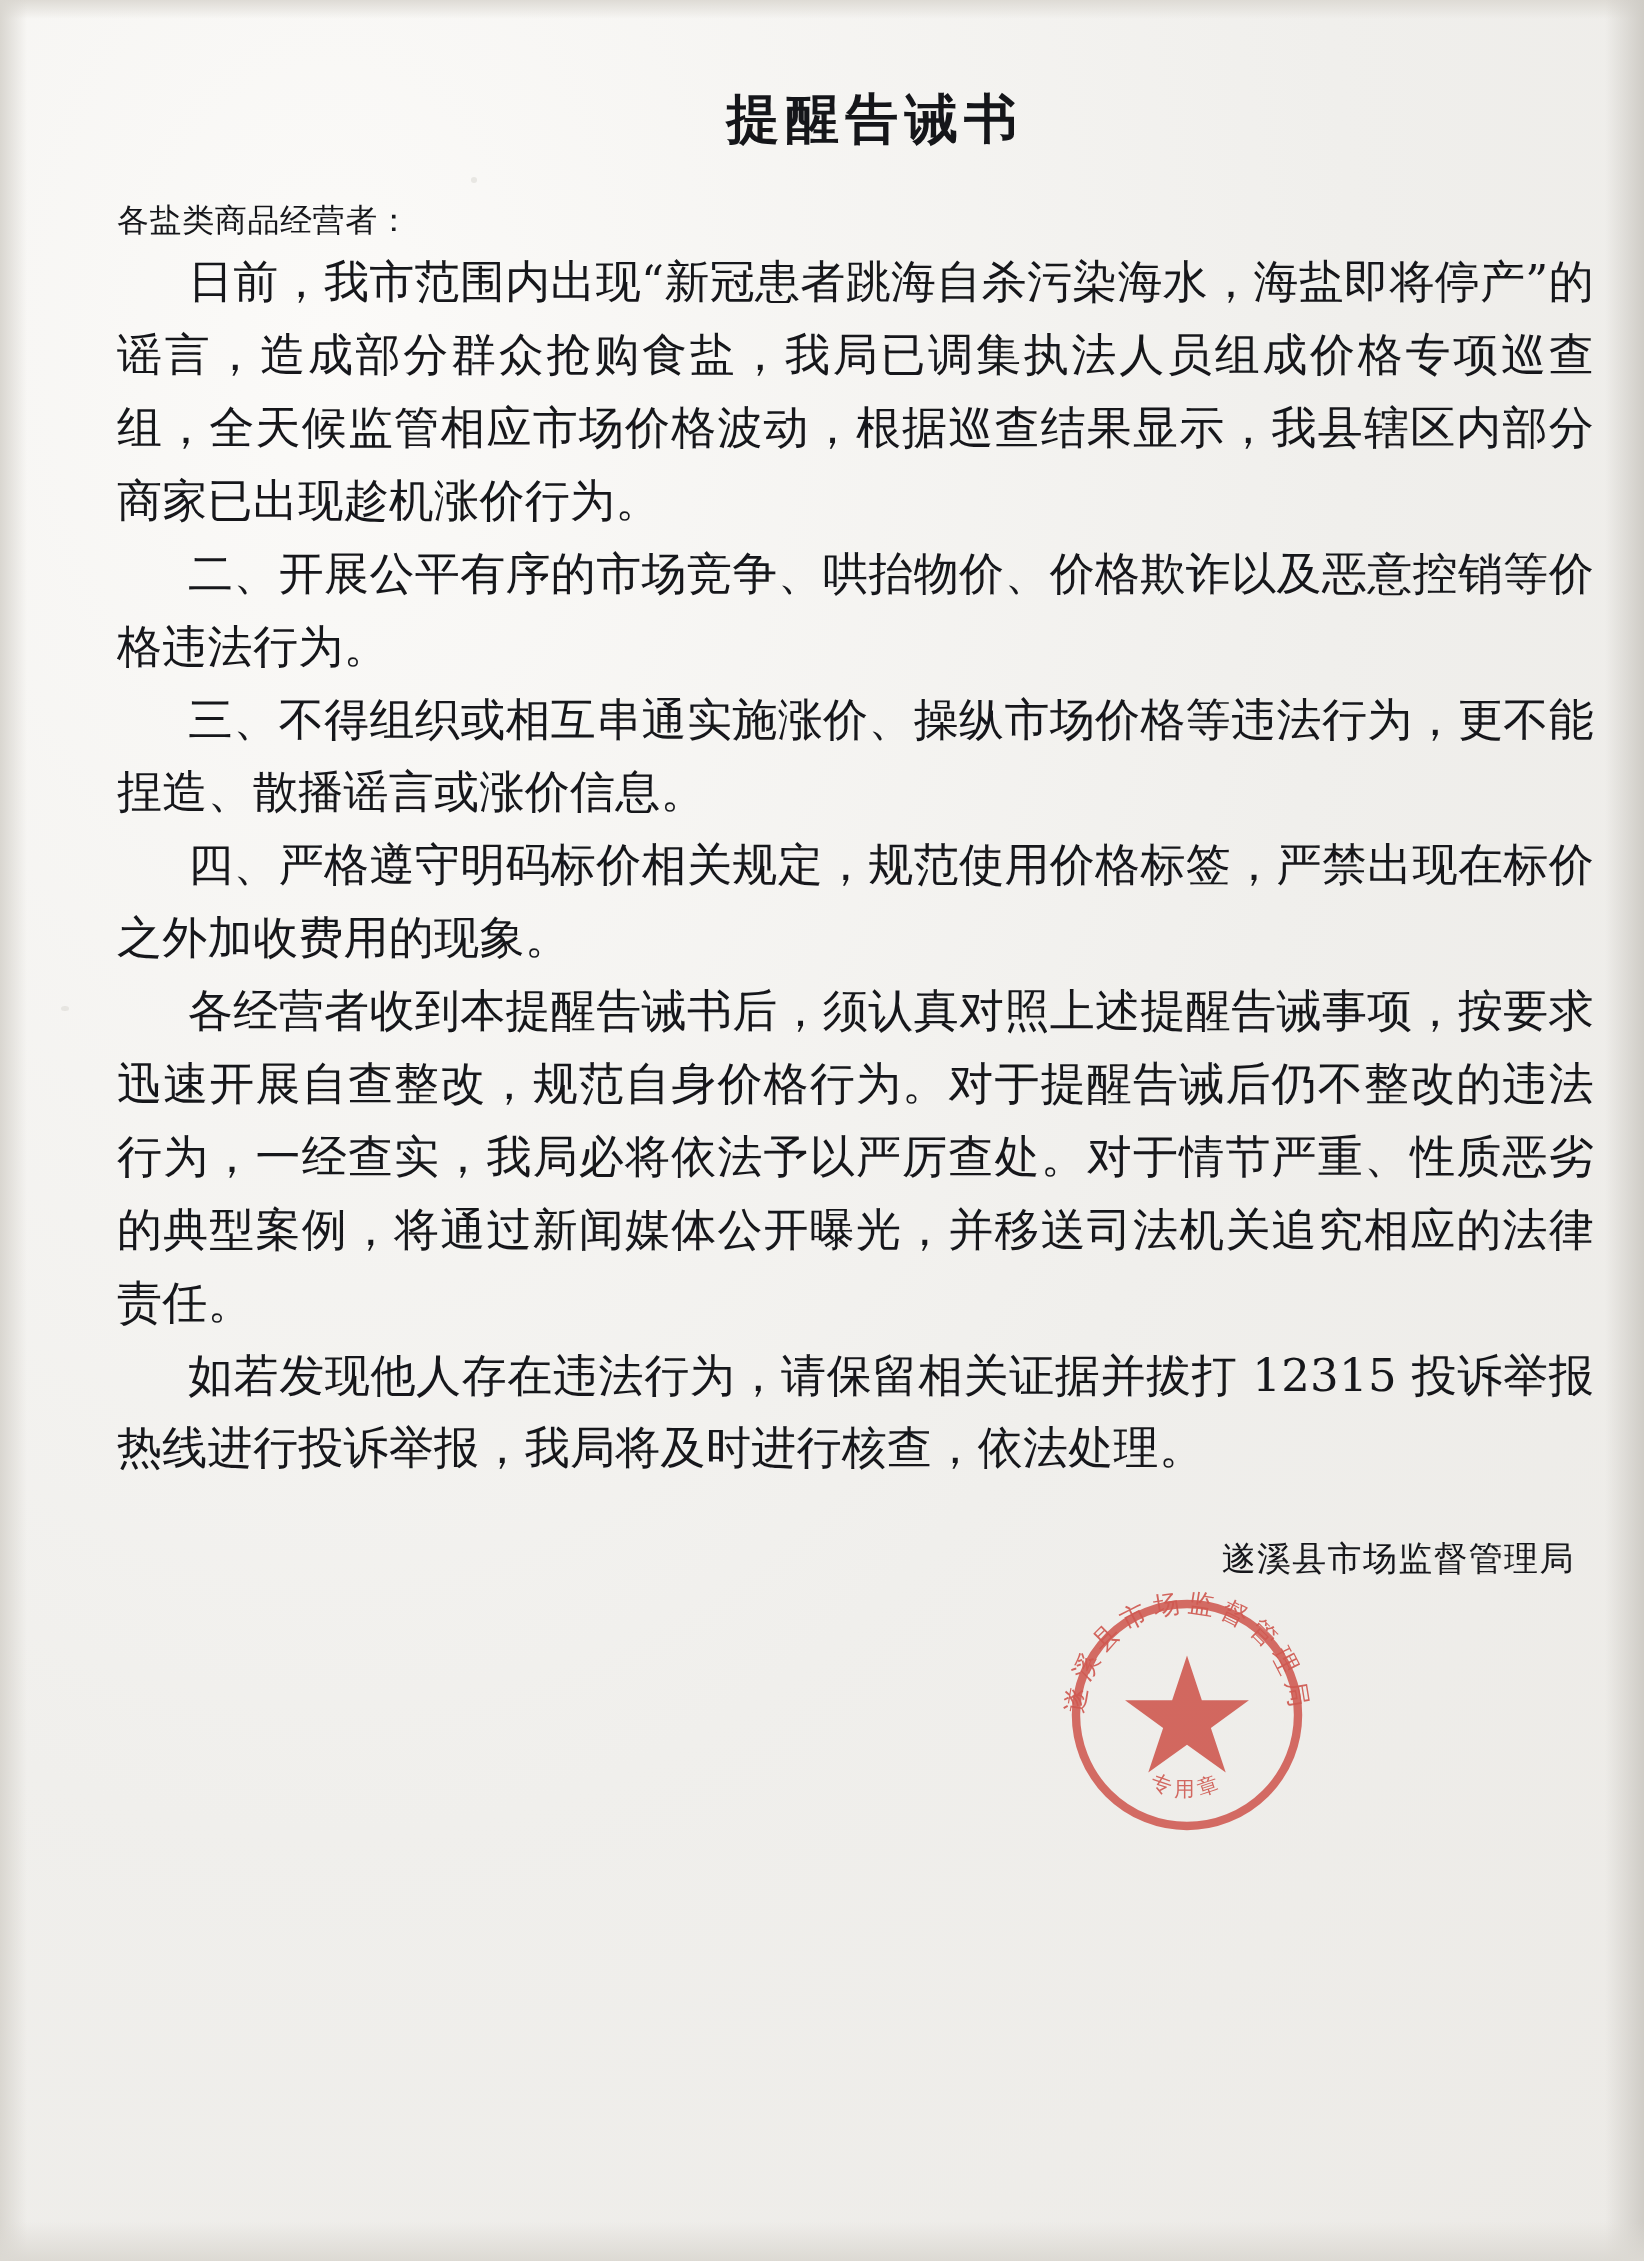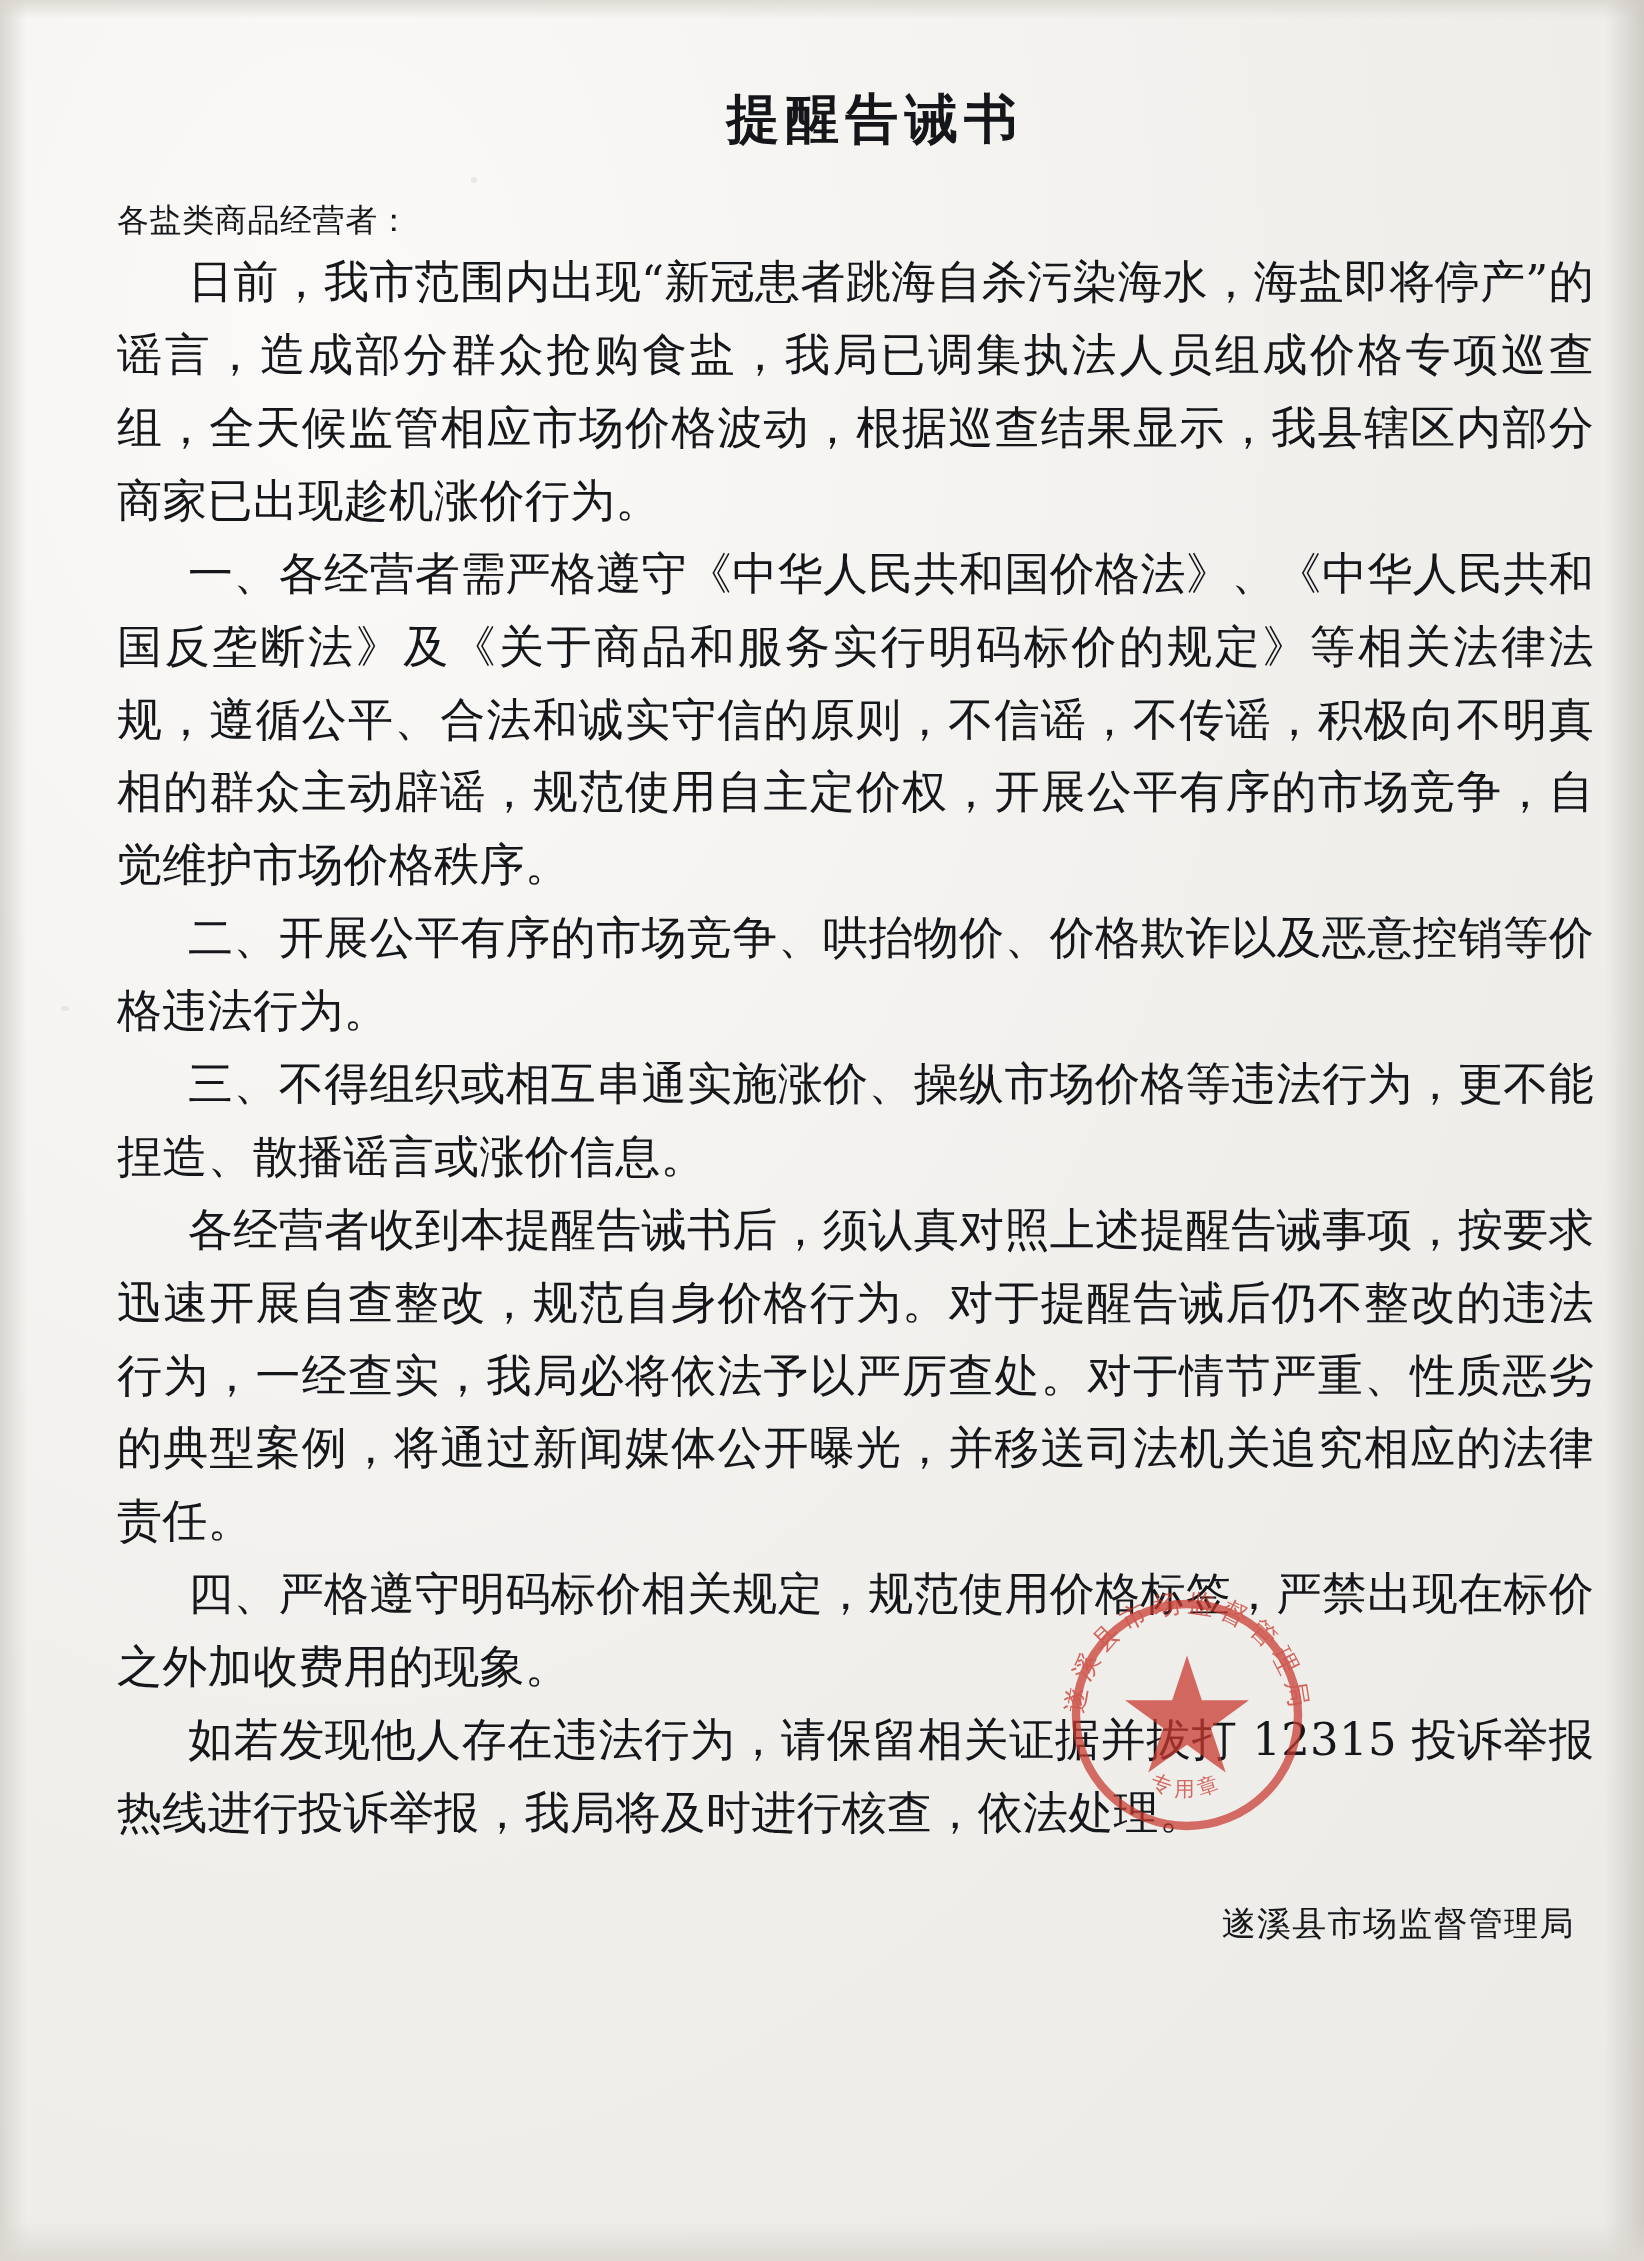--- a/index.html
+++ b/index.html
@@ -130,25 +130,24 @@
   <div class="faint-speck" style="left:61px; top:1006px; width:7.7px; height:5.2px;"></div>
   <div class="faint-speck" style="left:1547px; top:1238px; width:5.8px; height:5.8px;"></div>
 
   <div class="content">
 
     <h1 class="doc-title">提醒告诫书</h1>
 
     <div class="salutation">各盐类商品经营者：</div>
 
     <p class="body-par">日前，我市范围内出现“新冠患者跳海自杀污染海水，海盐即将停产”的谣言，造成部分群众抢购食盐，我局已调集执法人员组成价格专项巡查组，全天候监管相应市场价格波动，根据巡查结果显示，我县辖区内部分商家已出现趁机涨价行为。</p>
-    <p class="body-par">一、各经营者需严格遵守《中华人民共和国价格法》、《中华人民共和国反垄断法》及《关于商品和服务实行明码标价的规定》等相关法律法规，遵循公平、合法和诚实守信的原则，不信谣，不传谣，积极向不明真相的群众主动辟谣，规范使用自主定价权，开展公平有序的市场竞争，自觉维护市场价格秩序。</p>
     <p class="body-par">二、开展公平有序的市场竞争、哄抬物价、价格欺诈以及恶意控销等价格违法行为。</p>
     <p class="body-par">三、不得组织或相互串通实施涨价、操纵市场价格等违法行为，更不能捏造、散播谣言或涨价信息。</p>
+    <p class="body-par">四、严格遵守明码标价相关规定，规范使用价格标签，严禁出现在标价之外加收费用的现象。</p>
     <p class="body-par">各经营者收到本提醒告诫书后，须认真对照上述提醒告诫事项，按要求迅速开展自查整改，规范自身价格行为。对于提醒告诫后仍不整改的违法行为，一经查实，我局必将依法予以严厉查处。对于情节严重、性质恶劣的典型案例，将通过新闻媒体公开曝光，并移送司法机关追究相应的法律责任。</p>
-    <p class="body-par">四、严格遵守明码标价相关规定，规范使用价格标签，严禁出现在标价之外加收费用的现象。</p>
     <p class="body-par">如若发现他人存在违法行为，请保留相关证据并拔打 12315 投诉举报热线进行投诉举报，我局将及时进行核查，依法处理。</p>
 
     <div class="sign-block">
       <div class="sign-line">遂溪县市场监督管理局</div>
     </div>
 
   </div>
 
   <div class="seal">
     <svg width="284" height="284" viewBox="0 0 440 440" xmlns="http://www.w3.org/2000/svg">

